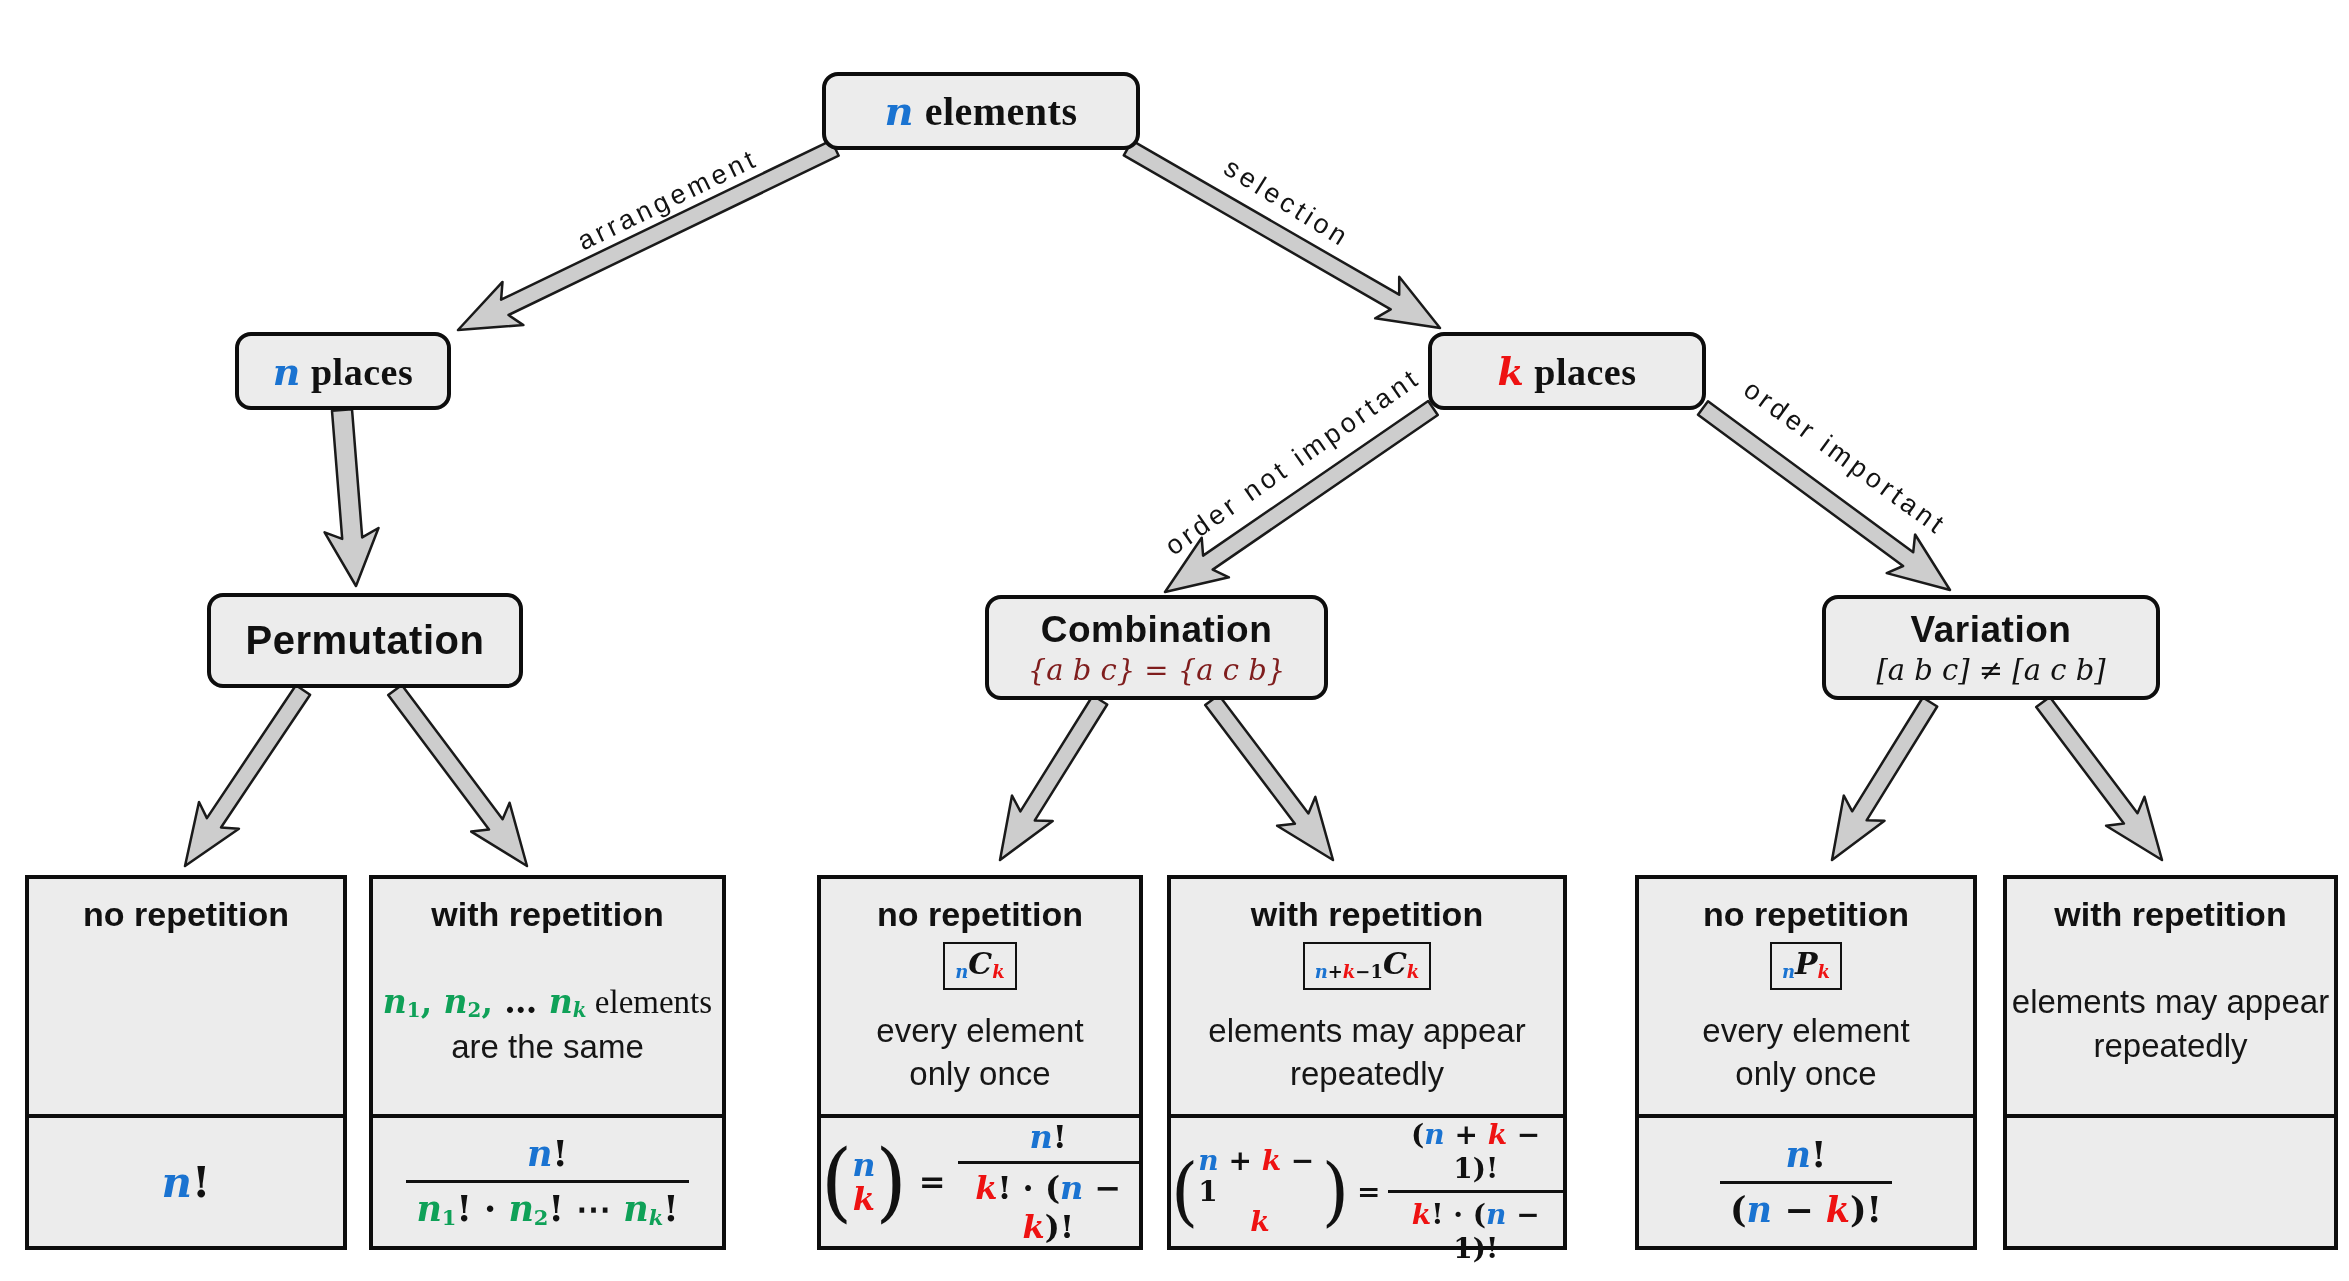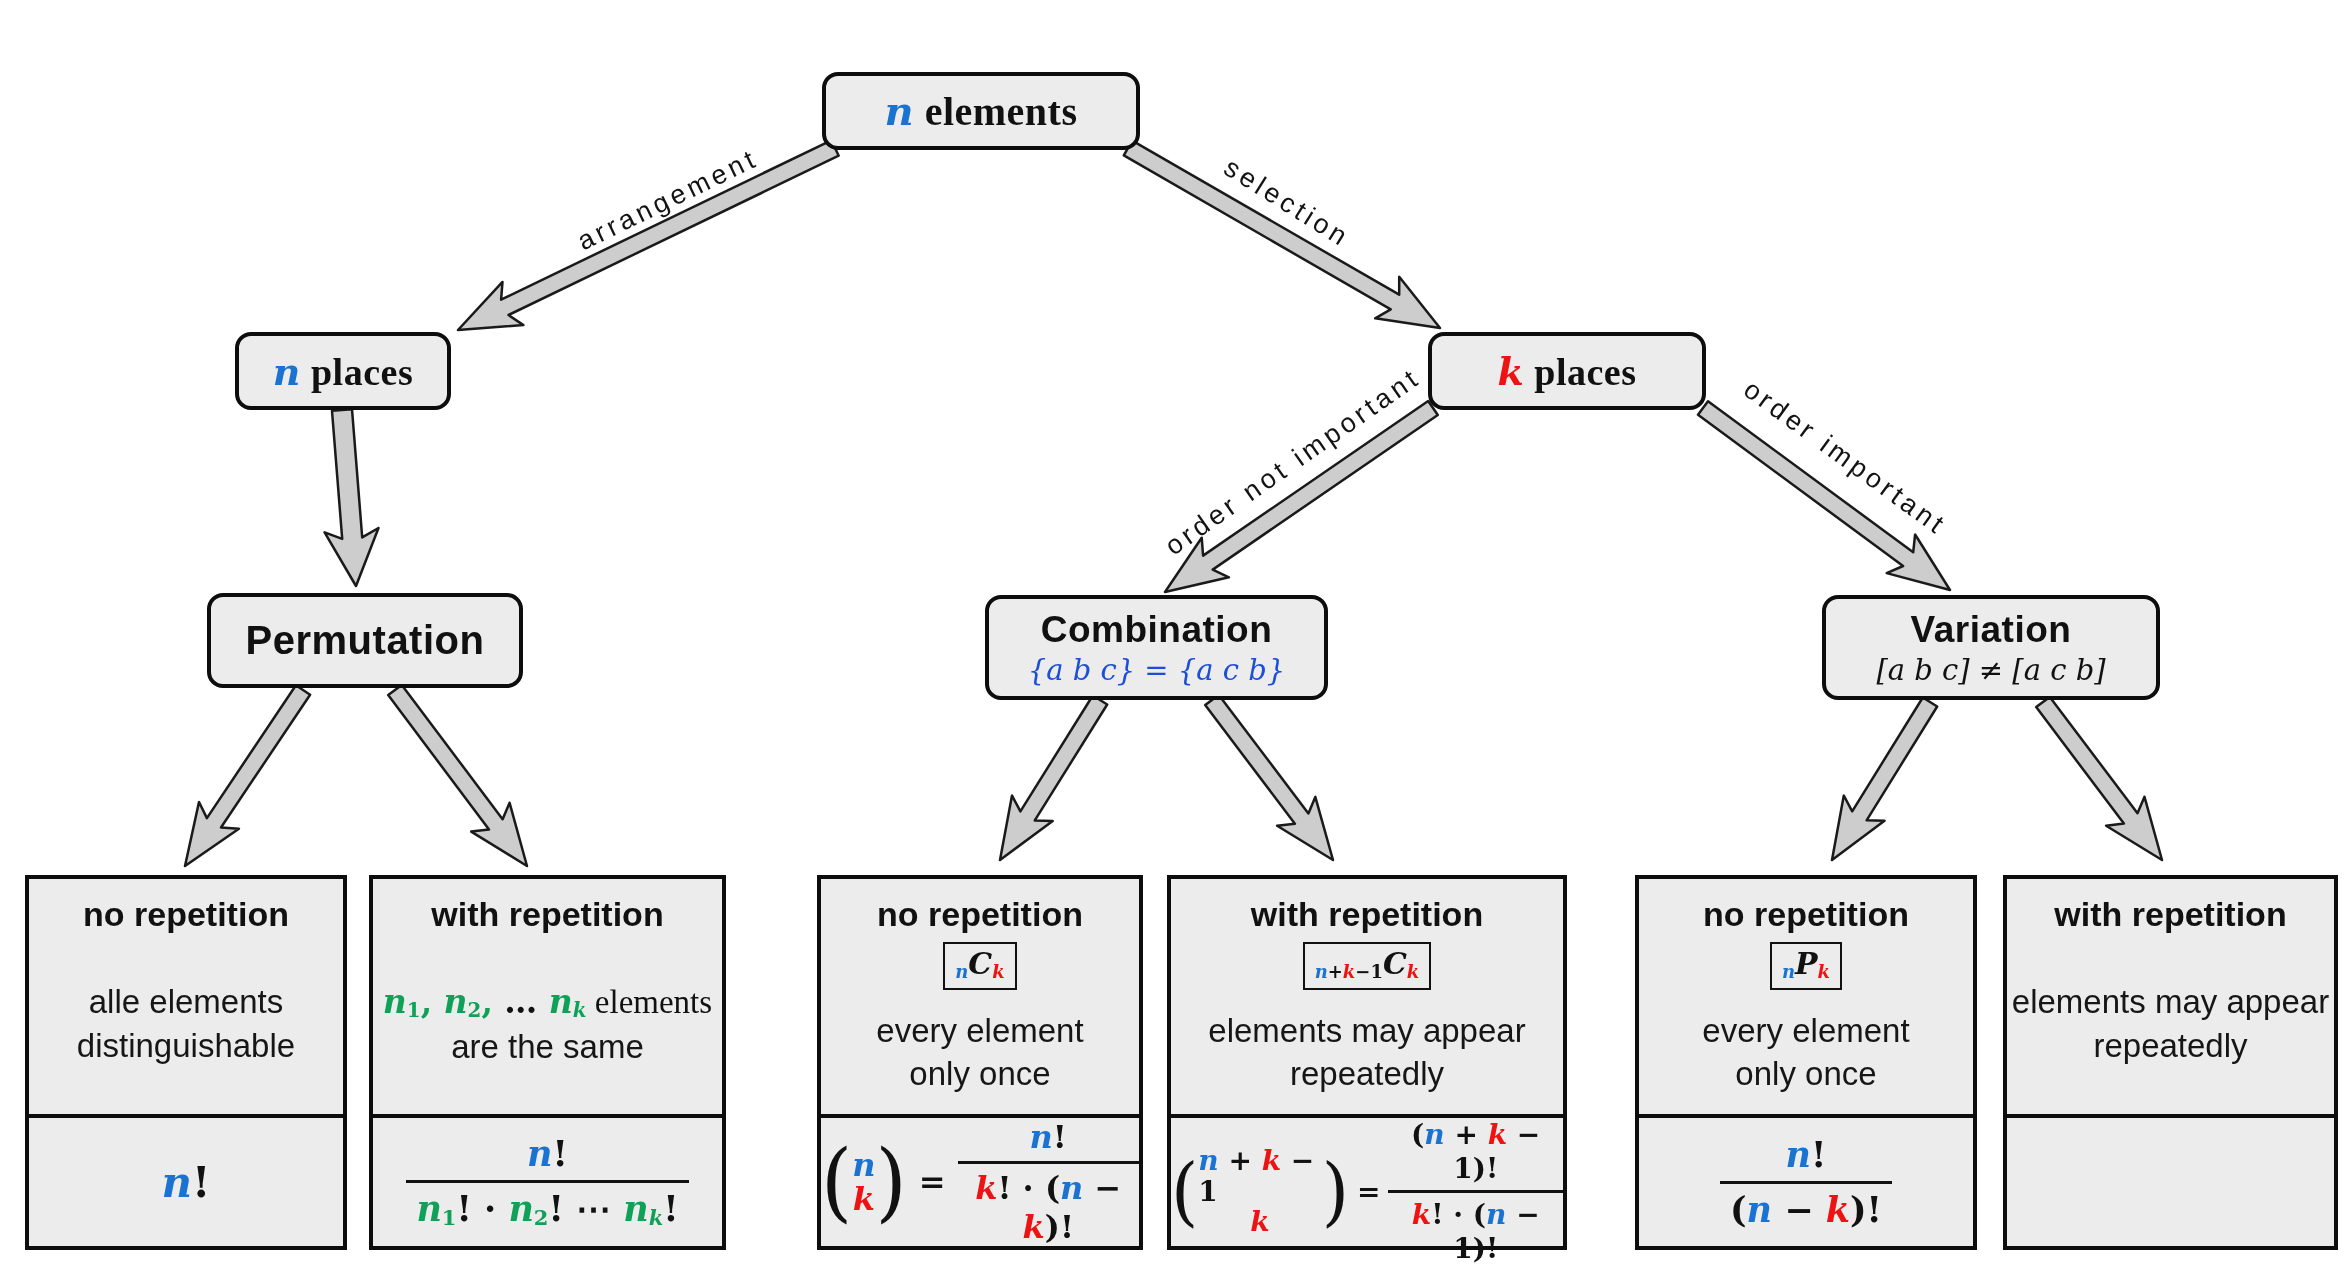--- a/index.html
+++ b/index.html
@@ -68,35 +68,31 @@
 <div class="node" style="left:1428px;top:332px;width:278px;height:78px;">
   <div class="nlabel"><span class="tk-serif" style="color: rgb(238, 18, 18);">k</span><span class="tk-sans" style="color: rgb(17, 17, 17); font-style: normal;"> places</span></div>
 </div>
 
 <div class="node" style="left:207px;top:593px;width:316px;height:95px;">
   <div class="nlabel" style="font-size:40px;">Permutation</div>
 </div>
 
 <div class="node" style="left:985px;top:595px;width:343px;height:105px;">
   <div class="nlabel" style="font-size:37px;">Combination</div>
-  <div class="nsubtitle"><span class="tk-serif" style="color: #1d4ed8; font-weight: 400;">{a b c} = {a c b}</span></div>
+  <div class="nsubtitle"><span class="tk-serif" style="color: #7f1d1d; font-weight: 400;">{a b c} = {a c b}</span></div>
 </div>
 
 <div class="node" style="left:1822px;top:595px;width:338px;height:105px;">
   <div class="nlabel" style="font-size:37px;">Variation</div>
   <div class="nsubtitle"><span class="tk-serif" style="color: rgb(17, 17, 17); font-weight: 400;">[a b c] ≠ [a c b]</span></div>
 </div>
 
 <div class="card" style="left:25px;width:322px;">
   <div class="cardTop">
     <div class="cardTitle">no repetition</div>
-    <div class="desc">
-      <div>alle elements</div>
-      <div>distinguishable</div>
-    </div>
   </div>
   <div class="cardBot math" style="font-size:42px;">
     <span><span class="tk-serif" style="color: rgb(26, 115, 209);">n</span><span class="tk-serif" style="color: rgb(17, 17, 17); font-style: normal;">!</span></span>
   </div>
 </div>
 
 <div class="card" style="left:369px;width:357px;">
   <div class="cardTop">
     <div class="cardTitle">with repetition</div>
     <div class="desc">

